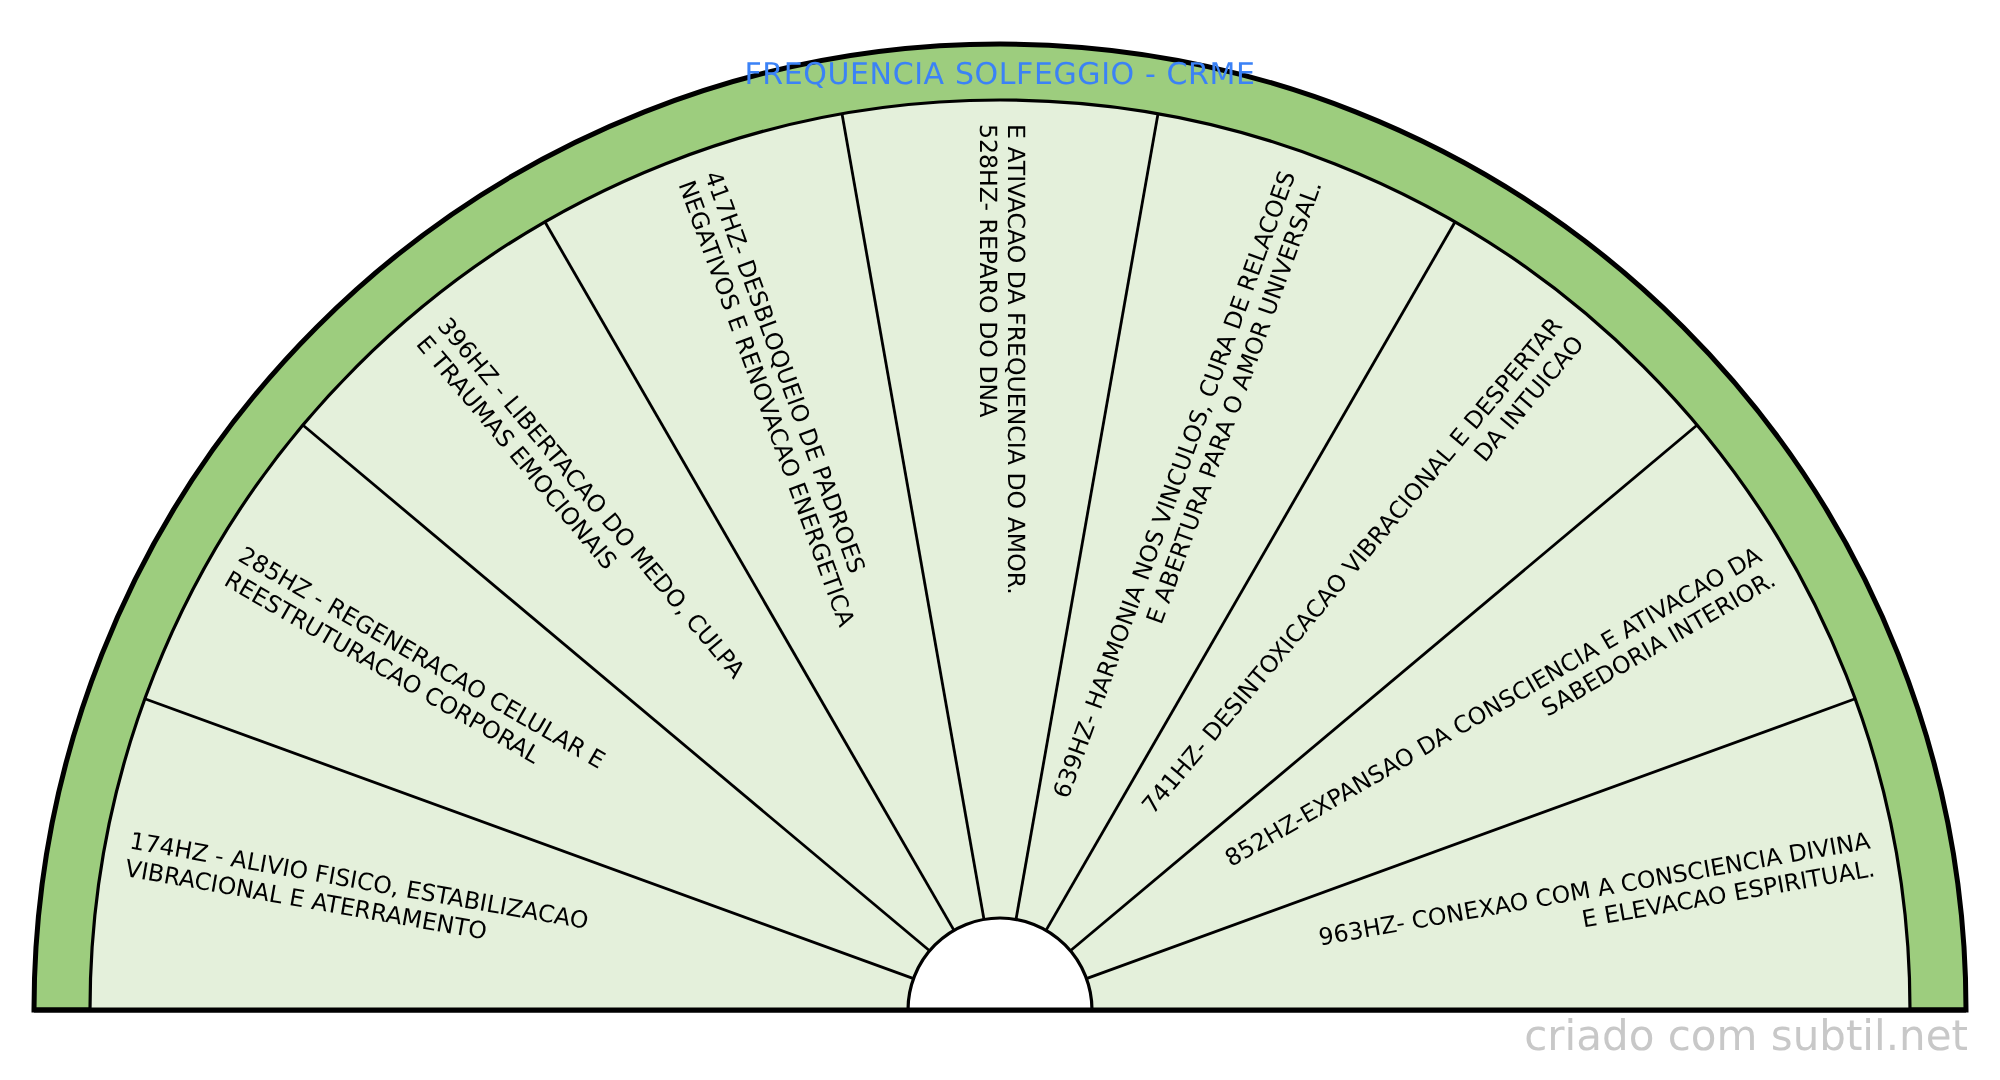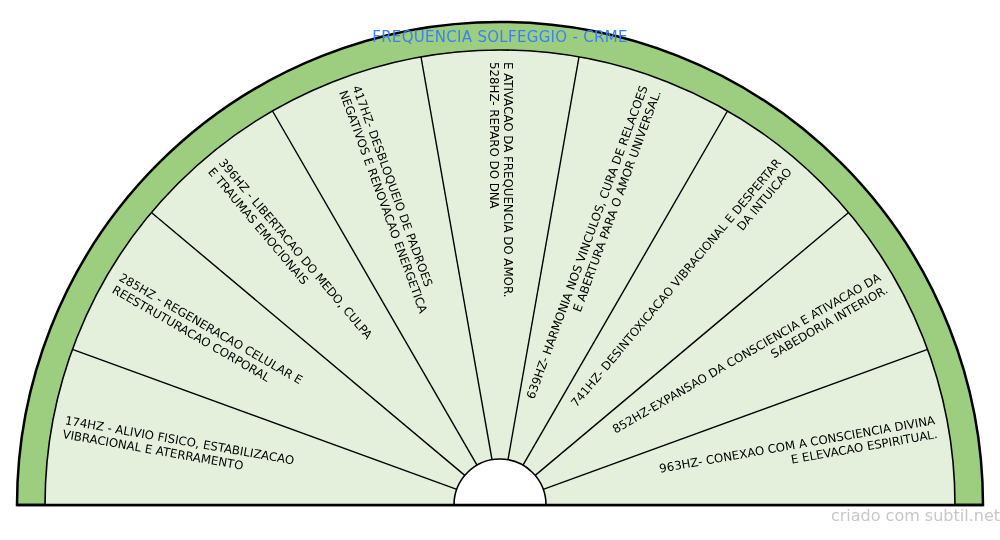--- a/index.html
+++ b/index.html
@@ -19,22 +19,22 @@
     position: absolute;
     top: 28px; left: 0;
     width: 100%;
     text-align: center;
     font-size: 15px;
     letter-spacing: 0.3px;
     color: #000;
   }
   #watermark {
     position: absolute;
-    top: 506px; right: 0;
-    font-size: 16px;
+    top: 506px; right: 16px;
+    font-size: 21px;
   }
   svg text {
     font-family: "DejaVu Sans", "Liberation Sans", sans-serif;
   }
 </style>
 </head>
 <body>
 
 <div id="stage" style="background: rgb(255, 255, 255);">
   <svg id="chart-svg" width="1000" height="540" viewBox="0 0 1000 540">

